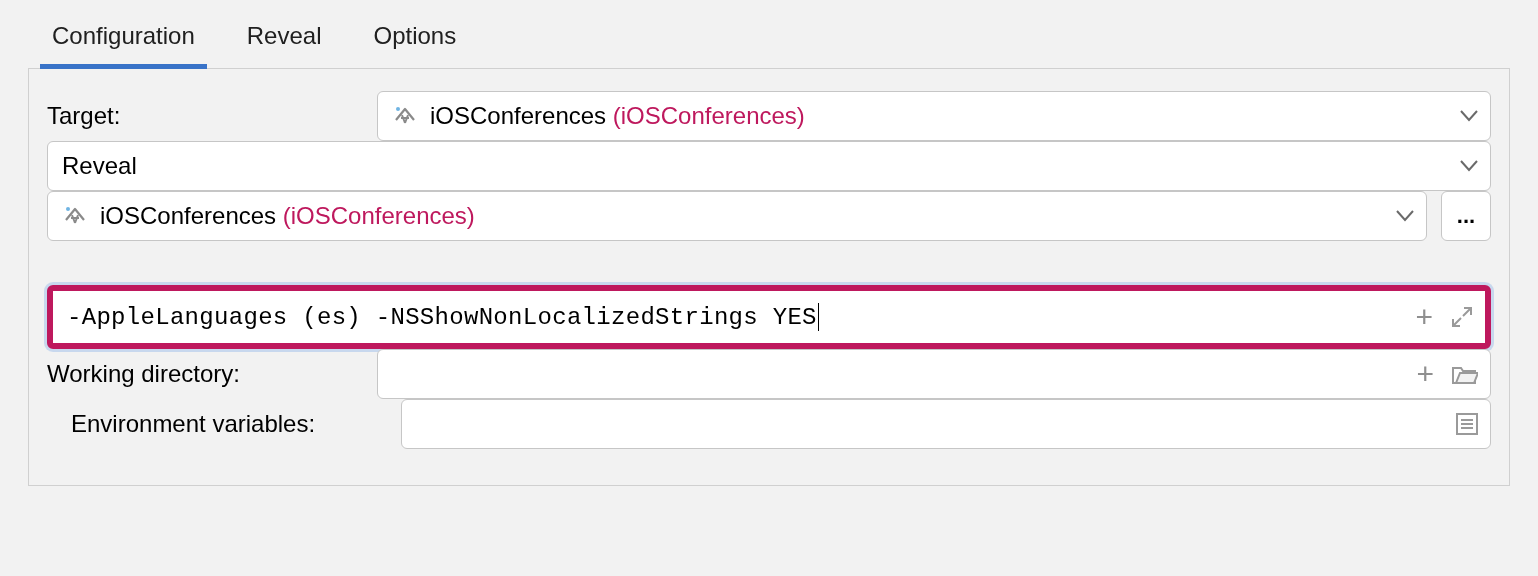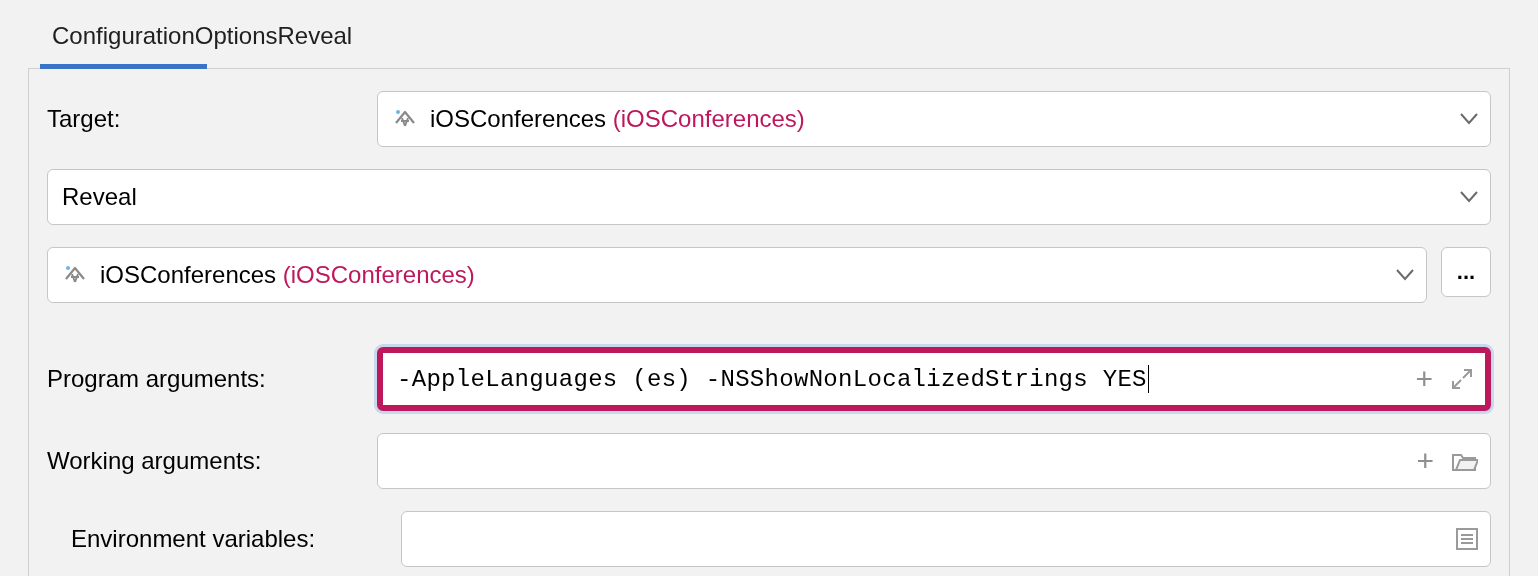--- a/index.html
+++ b/index.html
@@ -9,20 +9,21 @@
     background: #f2f2f2;
     font-family: -apple-system, "Segoe UI", "Helvetica Neue", Arial, sans-serif;
     font-size: 24px;
     color: #000;
   }
   .outer {
     padding: 0 28px 20px 28px;
   }
   .tabs {
     display: flex;
+    gap: 52px;
     padding: 14px 24px 0 24px;
     position: relative;
   }
   .tab {
     padding: 8px 0 18px 0;
     color: #202020;
     cursor: pointer;
     position: relative;
   }
   .tab.active::after {
@@ -33,39 +34,38 @@
     background: #3973c8;
   }
   .panel {
     border: 1px solid #d0d0d0;
     background: #f2f2f2;
     padding: 22px 18px 36px 18px;
   }
   .row {
     display: flex;
     align-items: center;
-    margin-bottom: 22px;
   }
   .row.gap { margin-top: 44px; }
   .row:last-child { margin-bottom: 0; margin-left: 24px; }
   .row-label {
     width: 330px;
     padding-left: 0;
     font-size: 24px;
     color: #000;
   }
   .field-wrap {
     flex: 1;
     display: flex;
     align-items: stretch;
     gap: 14px;
   }
   .field {
     flex: 1;
-    height: 56px;
+    height: 50px;
     background: #fff;
     border: 1px solid #c6c6c6;
     border-radius: 6px;
     display: flex;
     align-items: center;
     padding: 0 12px 0 14px;
     position: relative;
     font-size: 24px;
   }
   .field.focused {
@@ -116,22 +116,22 @@
     cursor:pointer;
   }
   svg { display:block; }
 </style>
 </head>
 <body>
 
 <div class="outer">
   <div class="tabs">
     <div class="tab active">Configuration</div>
+    <div class="tab">Reveal</div>
     <div class="tab">Options</div>
-    <div class="tab">Reveal</div>
   </div>
 
   <div class="panel">
 
     <div class="row">
       <div class="row-label">Target:</div>
       <div class="field-wrap">
         <div class="field">
           <span class="app-icon">
             <svg width="26" height="26" viewBox="0 0 26 26">
@@ -186,40 +186,39 @@
             <svg width="18" height="12" viewBox="0 0 18 12">
                 <path d="M1 1 L9 10 L17 1" stroke="#6a6a6a" stroke-width="2" fill="none"></path>
               </svg>
           </span>
         </div>
         <div class="square-btn">...</div>
       </div>
     </div>
 
     <div class="row gap">
-      <div class="row-label">Program arguments:</div>
       <div class="field-wrap">
         <div class="field focused">
           <span class="mono">-AppleLanguages (es) -NSShowNonLocalizedStrings YES</span>
             <span class="caret"></span>
           <span class="inline-icons">
             <span class="plus">+</span>
             <span>
               <svg width="22" height="22" viewBox="0 0 22 22">
                 <path d="M13 2 H20 V9 M20 2 L12 10" stroke="#9a9a9a" stroke-width="2" fill="none"></path>
                 <path d="M9 20 H2 V13 M2 20 L10 12" stroke="#9a9a9a" stroke-width="2" fill="none"></path>
               </svg>
             </span>
           </span>
         </div>
       </div>
     </div>
 
     <div class="row">
-      <div class="row-label">Working arguments:</div>
+      <div class="row-label">Working directory:</div>
       <div class="field-wrap">
         <div class="field">
           <span></span>
           <span class="inline-icons">
             <span class="plus">+</span>
             <span>
               <svg width="26" height="22" viewBox="0 0 26 22">
                 <path d="M1 5 H9 L11 8 H23 V20 H1 Z" fill="none" stroke="#9a9a9a" stroke-width="2"></path>
                 <path d="M4 20 L8 10 H26 L22 20 Z" fill="#f2f2f2" stroke="#9a9a9a" stroke-width="2"></path>
               </svg>

